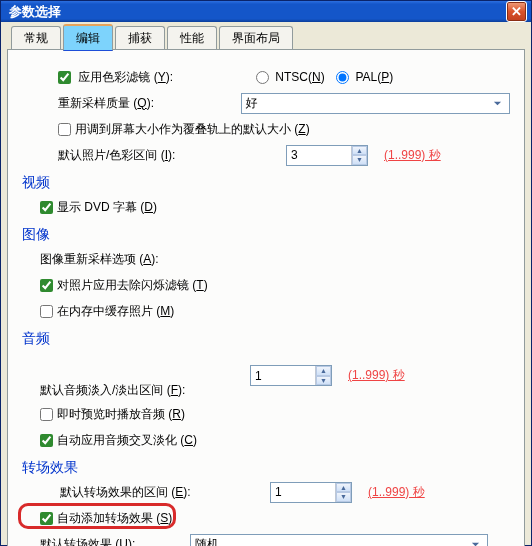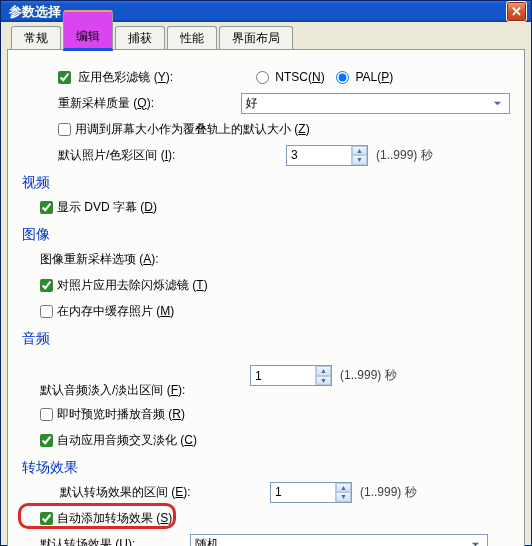--- a/index.html
+++ b/index.html
@@ -64,25 +64,25 @@
     padding: 3px 12px 3px 12px;
     border:1px solid #919B9C;
     border-bottom:none;
     background:#F4F3EE;
     margin-right:2px;
     border-radius: 3px 3px 0 0;
     position:relative;
     font-size:12px;
   }
   .tab.active {
-    background:#d946ef;
-    border-bottom:3px solid #1d4ed8;
+    background:#7dd3fc;
+    border-bottom:1px solid #1d4ed8;
     z-index:2;
     margin-bottom:-1px;
-    padding-top:16px;
+    padding-top:4px;
     border-top:2px solid #E6A35B;
   }
   .panel {
     flex:1;
     border:1px solid #919B9C;
     background:#FCFCFB;
     padding: 12px 14px 8px 14px;
     overflow:hidden;
   }
   .row {
@@ -137,21 +137,21 @@
     border-left:1px solid #C0C8D4;
   }
   .spin .spinbtns div {
     height:50%; display:flex; align-items:center; justify-content:center;
     font-size:7px; color:#4A6A9B;
     background: linear-gradient(#F0F4FB,#CFE0F7);
     border:1px solid #B7C9E4;
     width:100%;
   }
   .u { text-decoration: underline; }
-  .range { color:#404040; margin-left: 8px; }
+  .range { color:#ef4444; margin-left: 16px; text-decoration: underline; }
   .highlight-box {
     border: 3px solid #D82A2A;
     border-radius: 10px;
     position:absolute;
     pointer-events:none;
   }
   .footer {
     display:flex;
     justify-content:flex-end;
     gap:10px;

